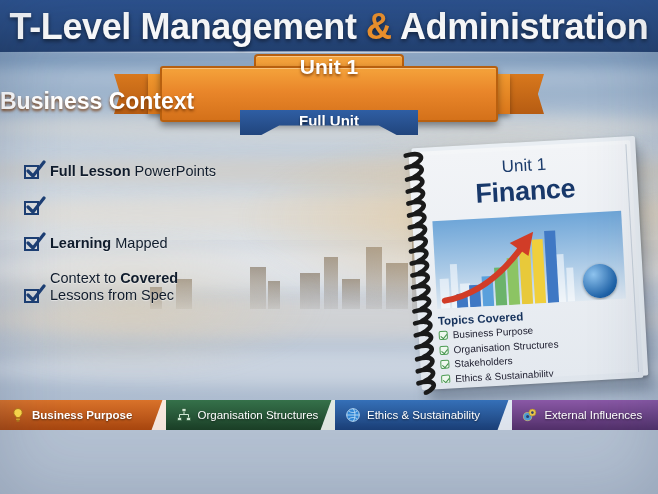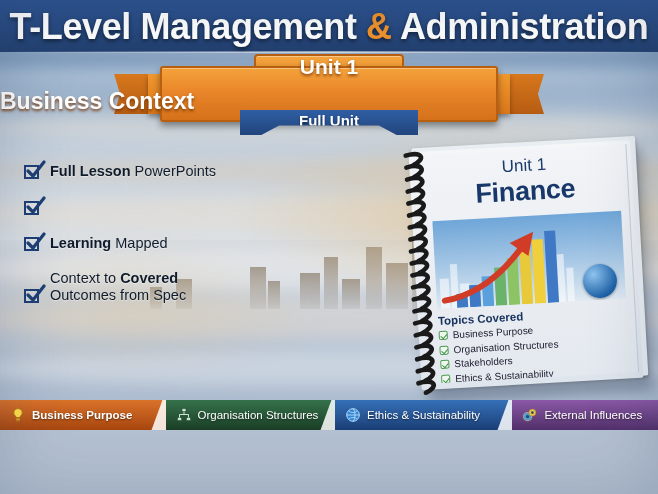--- a/index.html
+++ b/index.html
@@ -282,21 +282,21 @@
     </div>
     <div class="brow">
       <span class="chk">
         <span class="box"></span>
         <svg width="22" height="22" viewBox="0 0 22 22">
             <path d="M3 11 L8 16 L19 2" stroke="#1d3f74" stroke-width="3.2" fill="none" stroke-linecap="round" stroke-linejoin="round"></path>
           </svg>
       </span>
       <span class="btext">
         <span>Context to </span><b>Covered</b><br>
-        <span>Outcomes from Spec</span>
+        <span>Lessons from Spec</span>
       </span>
     </div>
   </div>
 
   <div class="book">
     <div class="book-shadow"></div>
     <div class="book-back"></div>
     <div class="book-page"></div>
 
     <div class="cover">

